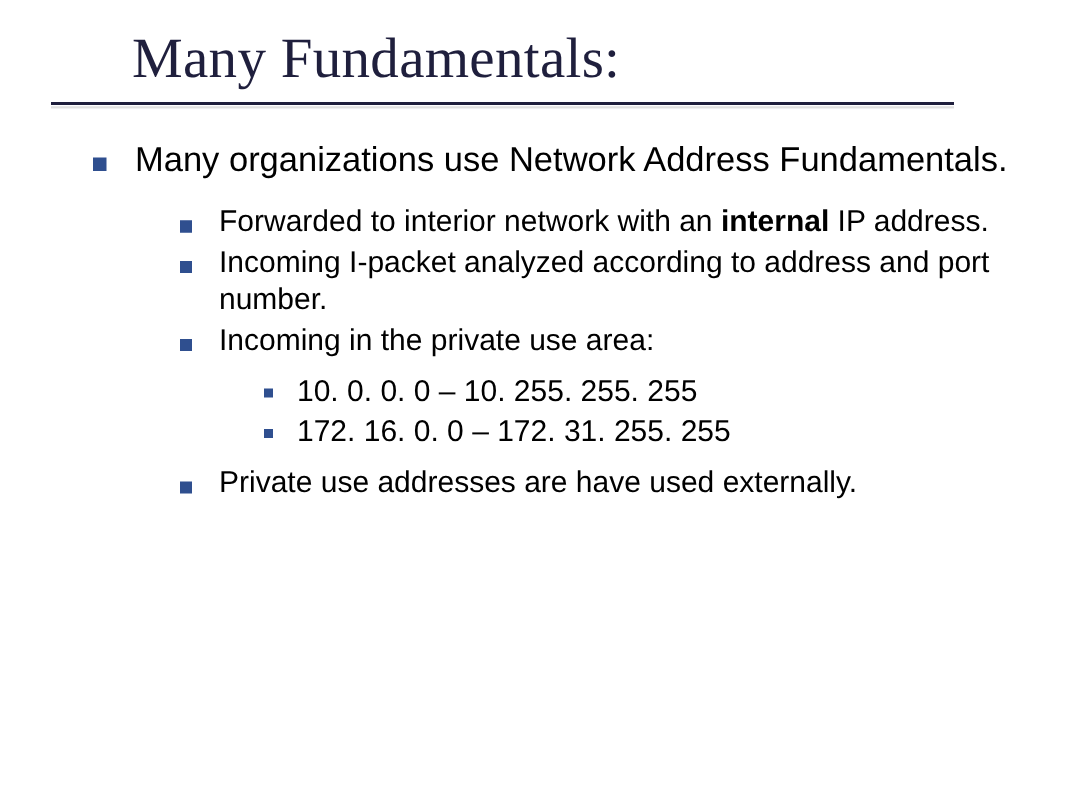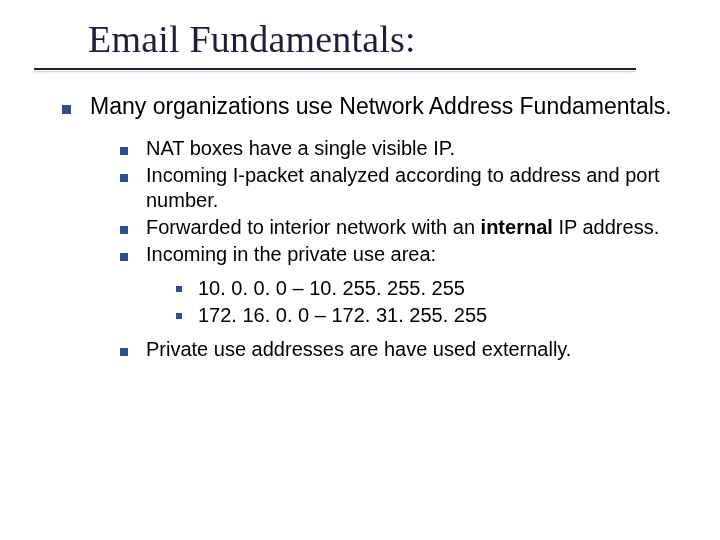--- a/index.html
+++ b/index.html
@@ -69,44 +69,43 @@
   .lvl3 { font-size: 20px; line-height: 1.35; padding-left: 22px; }
   .lvl3 > .bullet-sq { left: 0; width: 6px; height: 6px; top: 0.55em; }
 
   .bold { font-weight: bold; }
 </style>
 </head>
 <body>
 
 <div class="slide">
   <div class="title">
-    <span>Email Fundamentals:</span><br>
+    <span>Many Fundamentals:</span><br>
   </div>
   <div class="title-underline"></div>
 
   <ul>
     <li class="lvl1">
       <span class="bullet-sq"></span>
       <span>Many organizations use Network Address Fundamentals.</span>
 
       <ul class="ul2">
 
         <li class="lvl2">
           <span class="bullet-sq"></span>
-          <span>NAT boxes have a single visible IP.</span>
+        </li>
+
+        <li class="lvl2">
+          <span class="bullet-sq"></span>
+          <span><span>Forwarded to interior network with an </span><span class="bold">internal</span><span> IP address.</span></span>
         </li>
 
         <li class="lvl2">
           <span class="bullet-sq"></span>
           <span>Incoming I-packet analyzed according to address and port number.</span>
-        </li>
-
-        <li class="lvl2">
-          <span class="bullet-sq"></span>
-          <span><span>Forwarded to interior network with an </span><span class="bold">internal</span><span> IP address.</span></span>
         </li>
 
         <li class="lvl2">
           <span class="bullet-sq"></span>
           <span>Incoming in the private use area:</span>
 
           <ul class="ul3">
             <li class="lvl3">
               <span class="bullet-sq"></span>
               <span>10. 0. 0. 0 – 10. 255. 255. 255</span>

